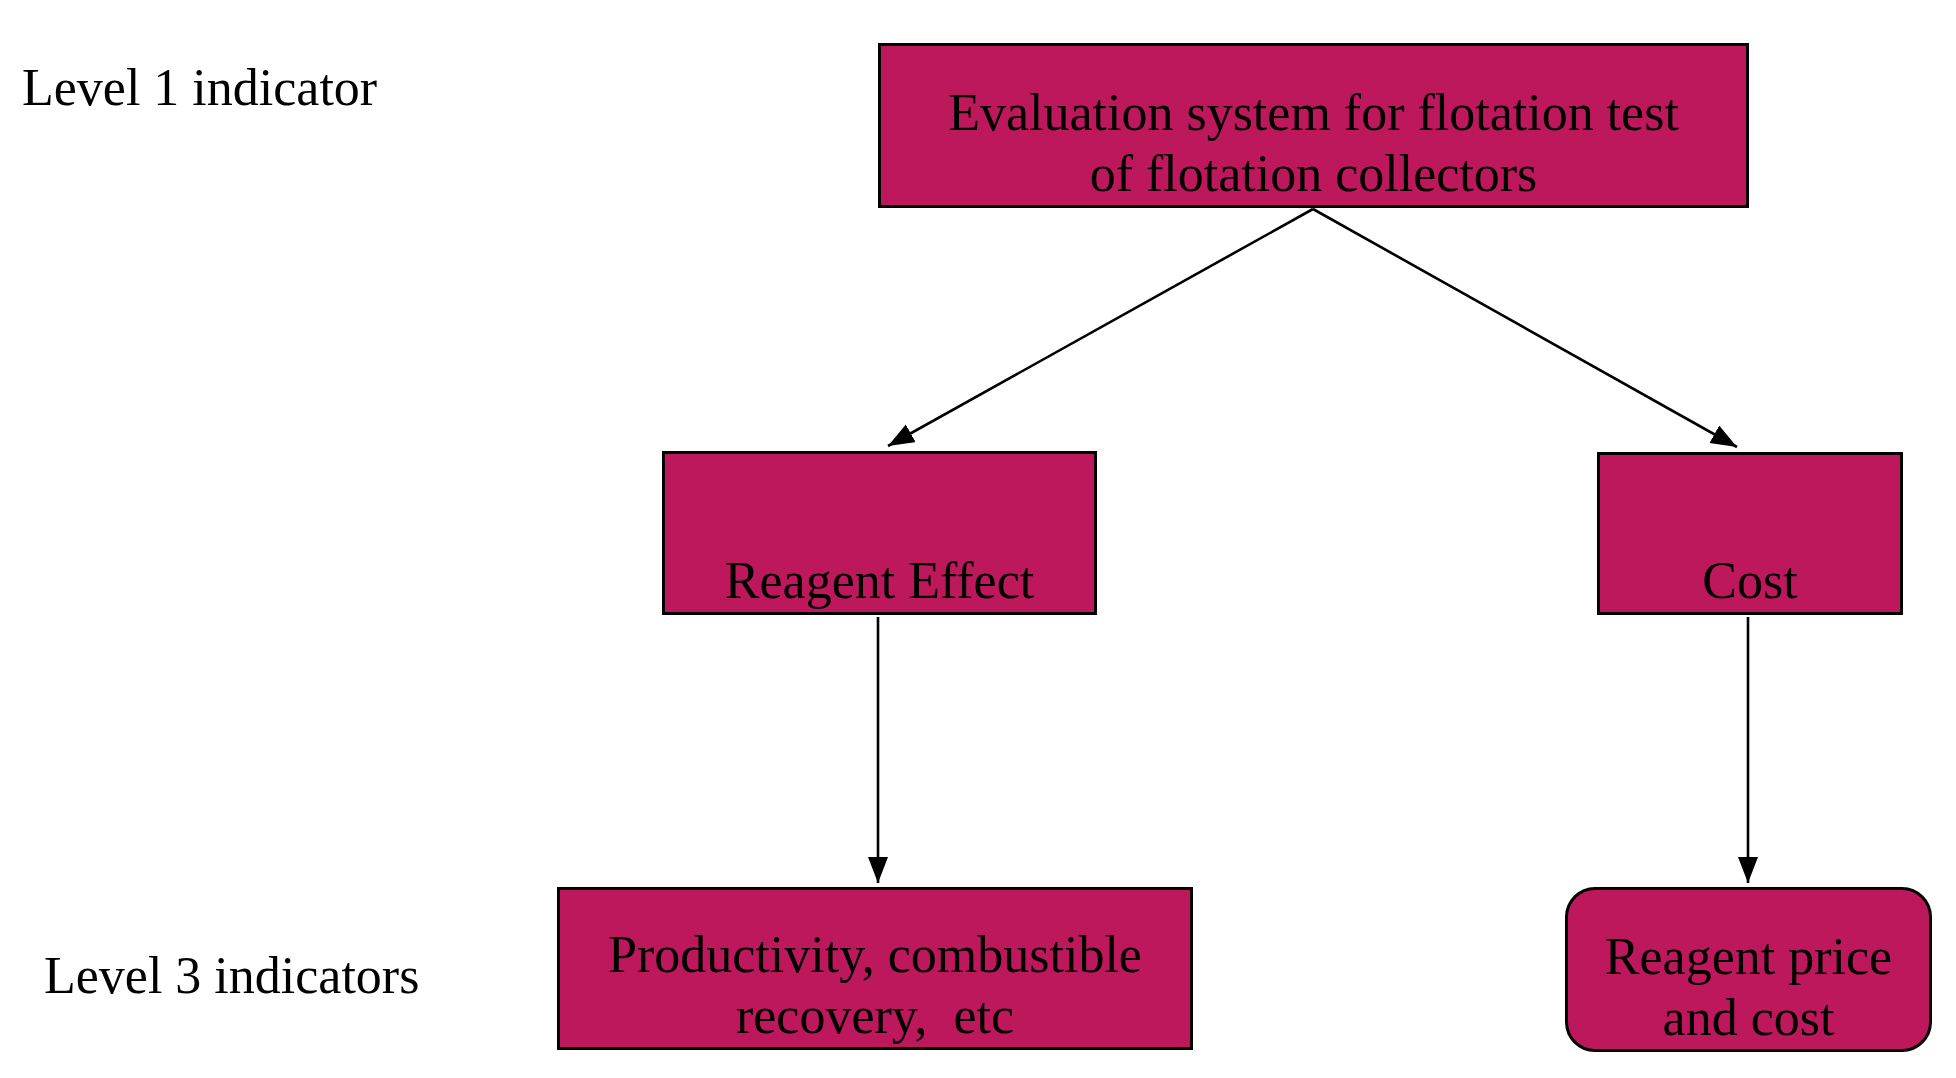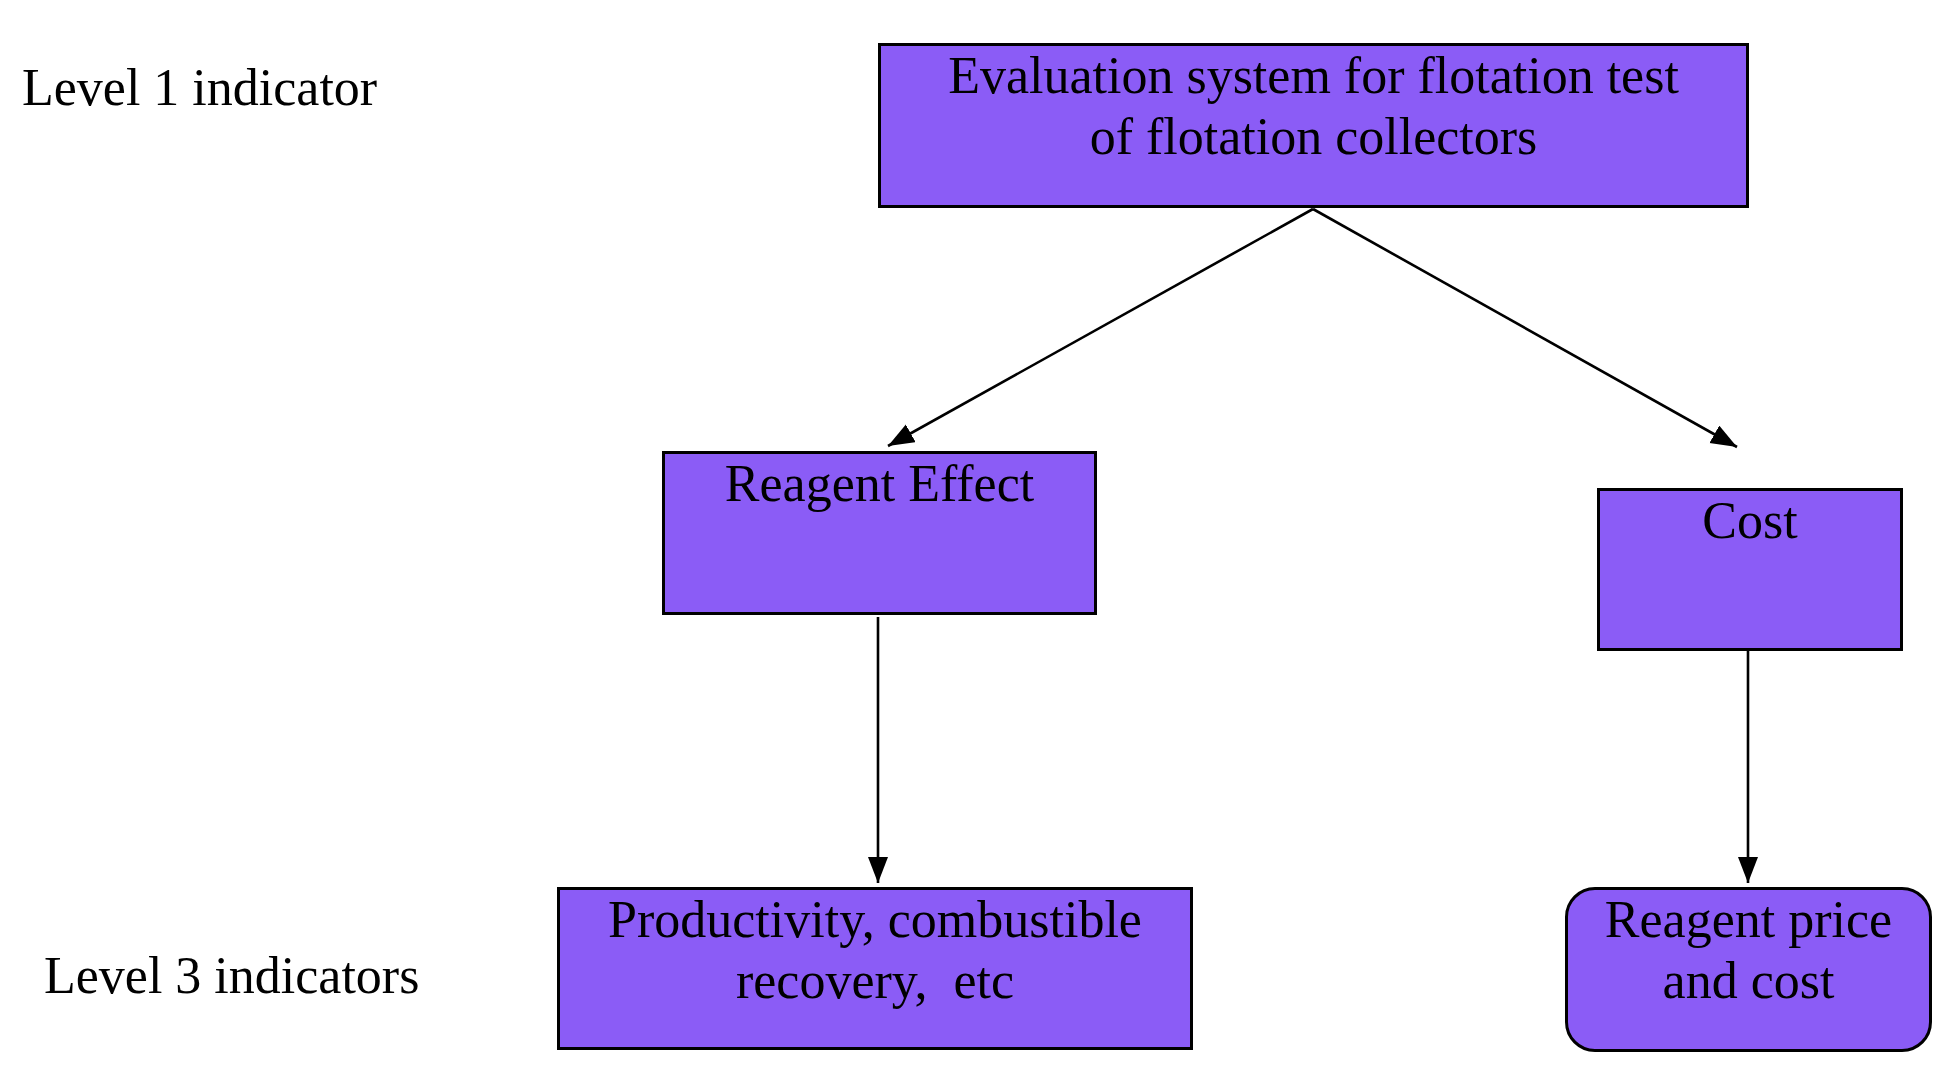--- a/index.html
+++ b/index.html
@@ -31,35 +31,35 @@
   .row-label {
     position: absolute;
     font-size: 52px;
     line-height: 1.15;
     white-space: nowrap;
   }
   .node {
     position: absolute;
     box-sizing: border-box;
     border: 3px solid #000000;
-    background: #8b5cf6;
+    background: #be185d;
     display: flex;
-    align-items: flex-start;
+    align-items: flex-end;
     justify-content: center;
     text-align: center;
   }
   .node-text {
     font-size: 52px;
     line-height: 1.17;
     white-space: pre-wrap;
   }
   
   .node-root        { left: 878px;  top: 43px;  width: 871px; height: 165px; }
   .node-reagent     { left: 662px;  top: 451px; width: 435px; height: 164px; }
-  .node-cost        { left: 1597px; top: 452px; width: 306px; height: 163px; margin-top: 36px; }
+  .node-cost        { left: 1597px; top: 452px; width: 306px; height: 163px; }
   .node-productivity{ left: 557px;  top: 887px; width: 636px; height: 163px; }
   .node-price      { left: 1565px; top: 887px; width: 367px; height: 165px; border-radius: 30px; }
   .label-1 { left: 22px; top: 58px; }
   .label-2 { left: 28px; top: 508px; }
   .label-3 { left: 44px; top: 946px; }
 </style>
 </head>
 <body>
 
 <div class="canvas">

